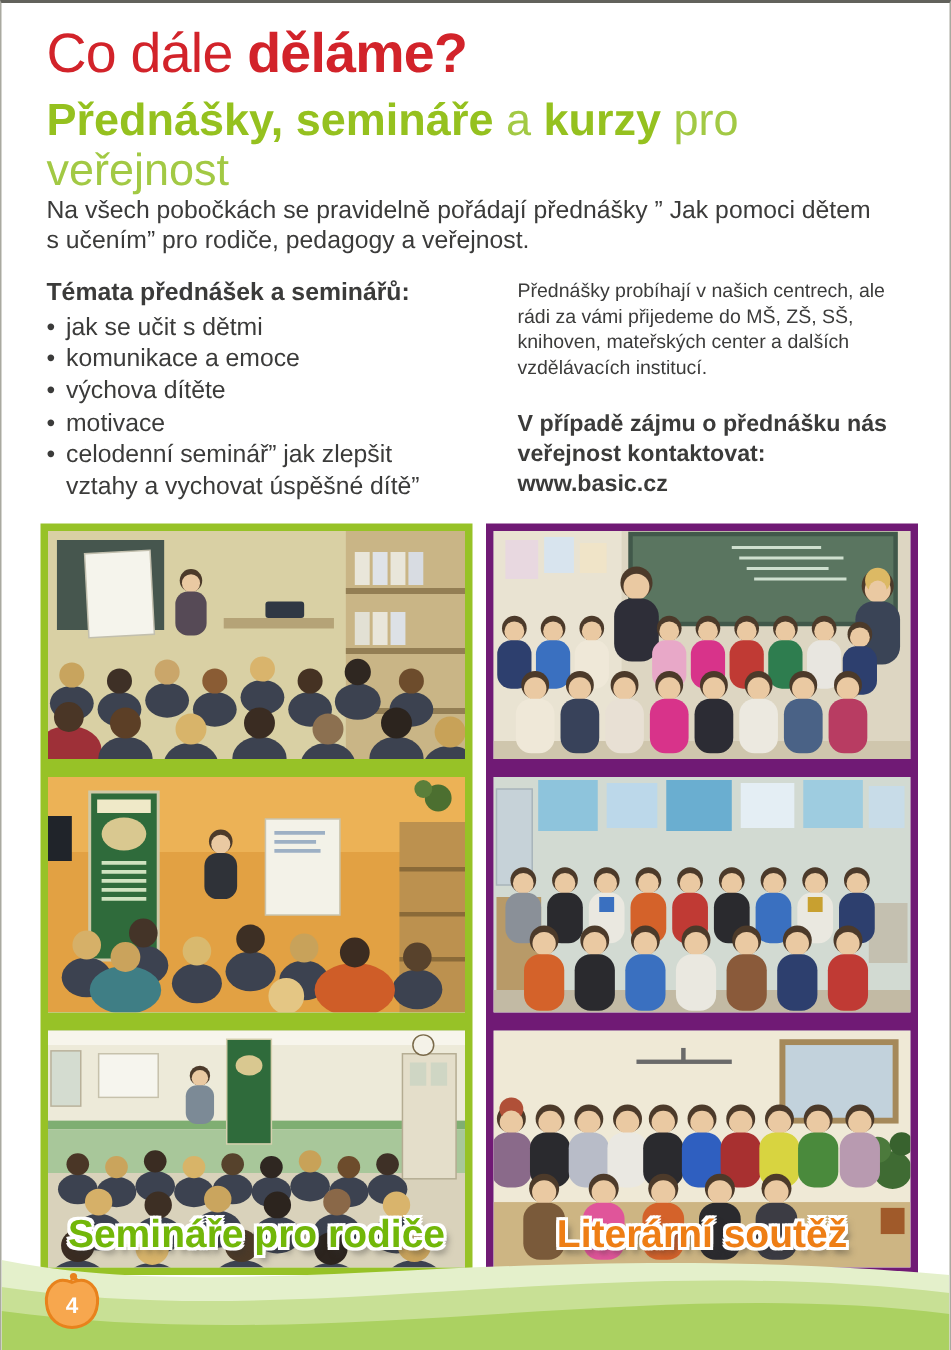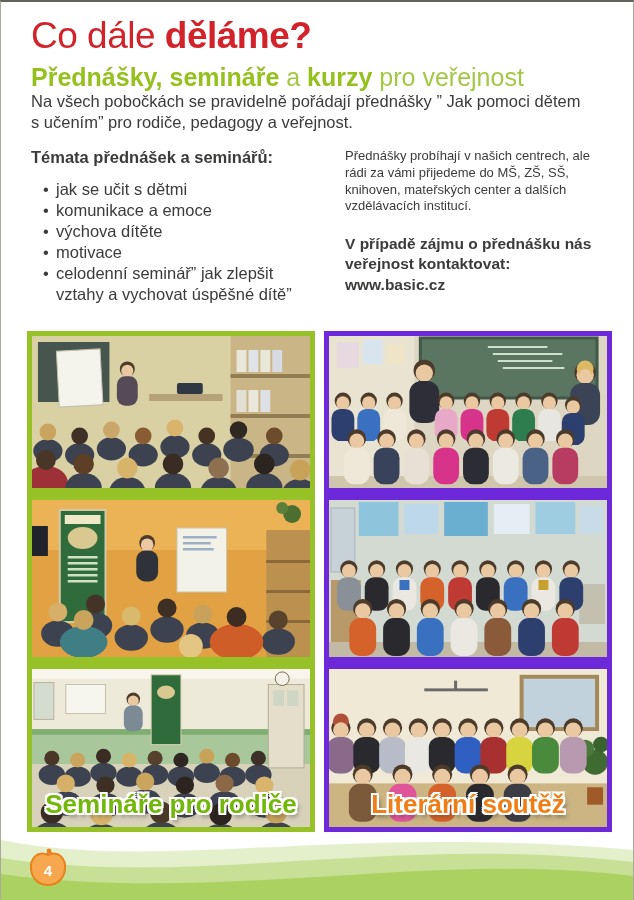--- a/index.html
+++ b/index.html
@@ -6,36 +6,36 @@
   .page{
     position:relative;width:632px;height:898px;overflow:hidden;
     background:#ffffff;
     border-left:1px solid #a9a9a0;border-right:1px solid #a9a9a0;
     border-top:2px solid #62625c;border-bottom:2px solid #62625c;
     font-family:"Liberation Sans",sans-serif;color:#3b3b3a;
   }
   .header{padding:10px 24px 0 30px;}
   .title{margin:4px 0 0 0;font-size:37px;line-height:1.1;color:#d2232a;font-weight:400;letter-spacing:-0.5px;}
   .title .b{font-weight:700;}
-  .subtitle{margin:7px 0 0 0;font-size:25px;line-height:1.1;color:#95c11f;font-weight:700;}
+  .subtitle{margin:7px 0 0 0;font-size:30px;line-height:1.1;color:#95c11f;font-weight:700;}
   .subtitle .reg{font-weight:400;color:#a2c944;}
   .intro{margin:0 0 0 0;font-size:16.5px;line-height:1.26;max-width:560px;}
   .cols{display:flex;margin:15px 24px 0 30px;gap:34px;}
   .col-left{width:280px;flex:0 0 auto;}
   .col-right{flex:1;}
   .topics-heading{margin:0 0 3px 0;font-size:16.5px;font-weight:700;}
-  .topics-list{list-style:none;margin:12px;padding:0;font-size:16.5px;line-height:1.28;}
+  .topics-list{list-style:none;margin:0;padding:0;font-size:16.5px;line-height:1.28;}
   .topics-list li{position:relative;padding-left:13px;}
   .topics-list li::before{content:"•";position:absolute;left:0;}
   .info-par{margin:0;font-size:13px;line-height:1.3;}
   .contact{margin:19px 0 0 0;font-size:15.5px;line-height:1.3;font-weight:700;}
   .gallery{display:flex;gap:9px;margin:14px 0 0 26px;}
   .photo-col{width:288px;box-sizing:border-box;padding:5px;display:flex;flex-direction:column;gap:12px;flex:0 0 auto;}
   .photo-col.green{background:#97c227;}
-  .photo-col.orange{background:#6d28d9;}
+  .photo-col.orange{background:#701a75;}
   .photo{position:relative;width:100%;overflow:hidden;background:#ddd;}
   .photo svg{display:block;width:100%;height:100%;}
   .h1a{height:152px;}.h2a{height:157px;}.h3a{height:158px;text-decoration:underline;}
   .caption{
     position:absolute;bottom:7px;left:0;width:100%;text-align:center;
     font-weight:700;font-size:26px;letter-spacing:0;white-space:nowrap;
     text-shadow:-2px -2px 0 #fff,2px -2px 0 #fff,-2px 2px 0 #fff,2px 2px 0 #fff,
       0 -2px 0 #fff,0 2px 0 #fff,-2px 0 0 #fff,2px 0 0 #fff,3px 4px 4px rgba(50,50,50,.55);
   }
   .caption.green-t{color:#72b709;}

